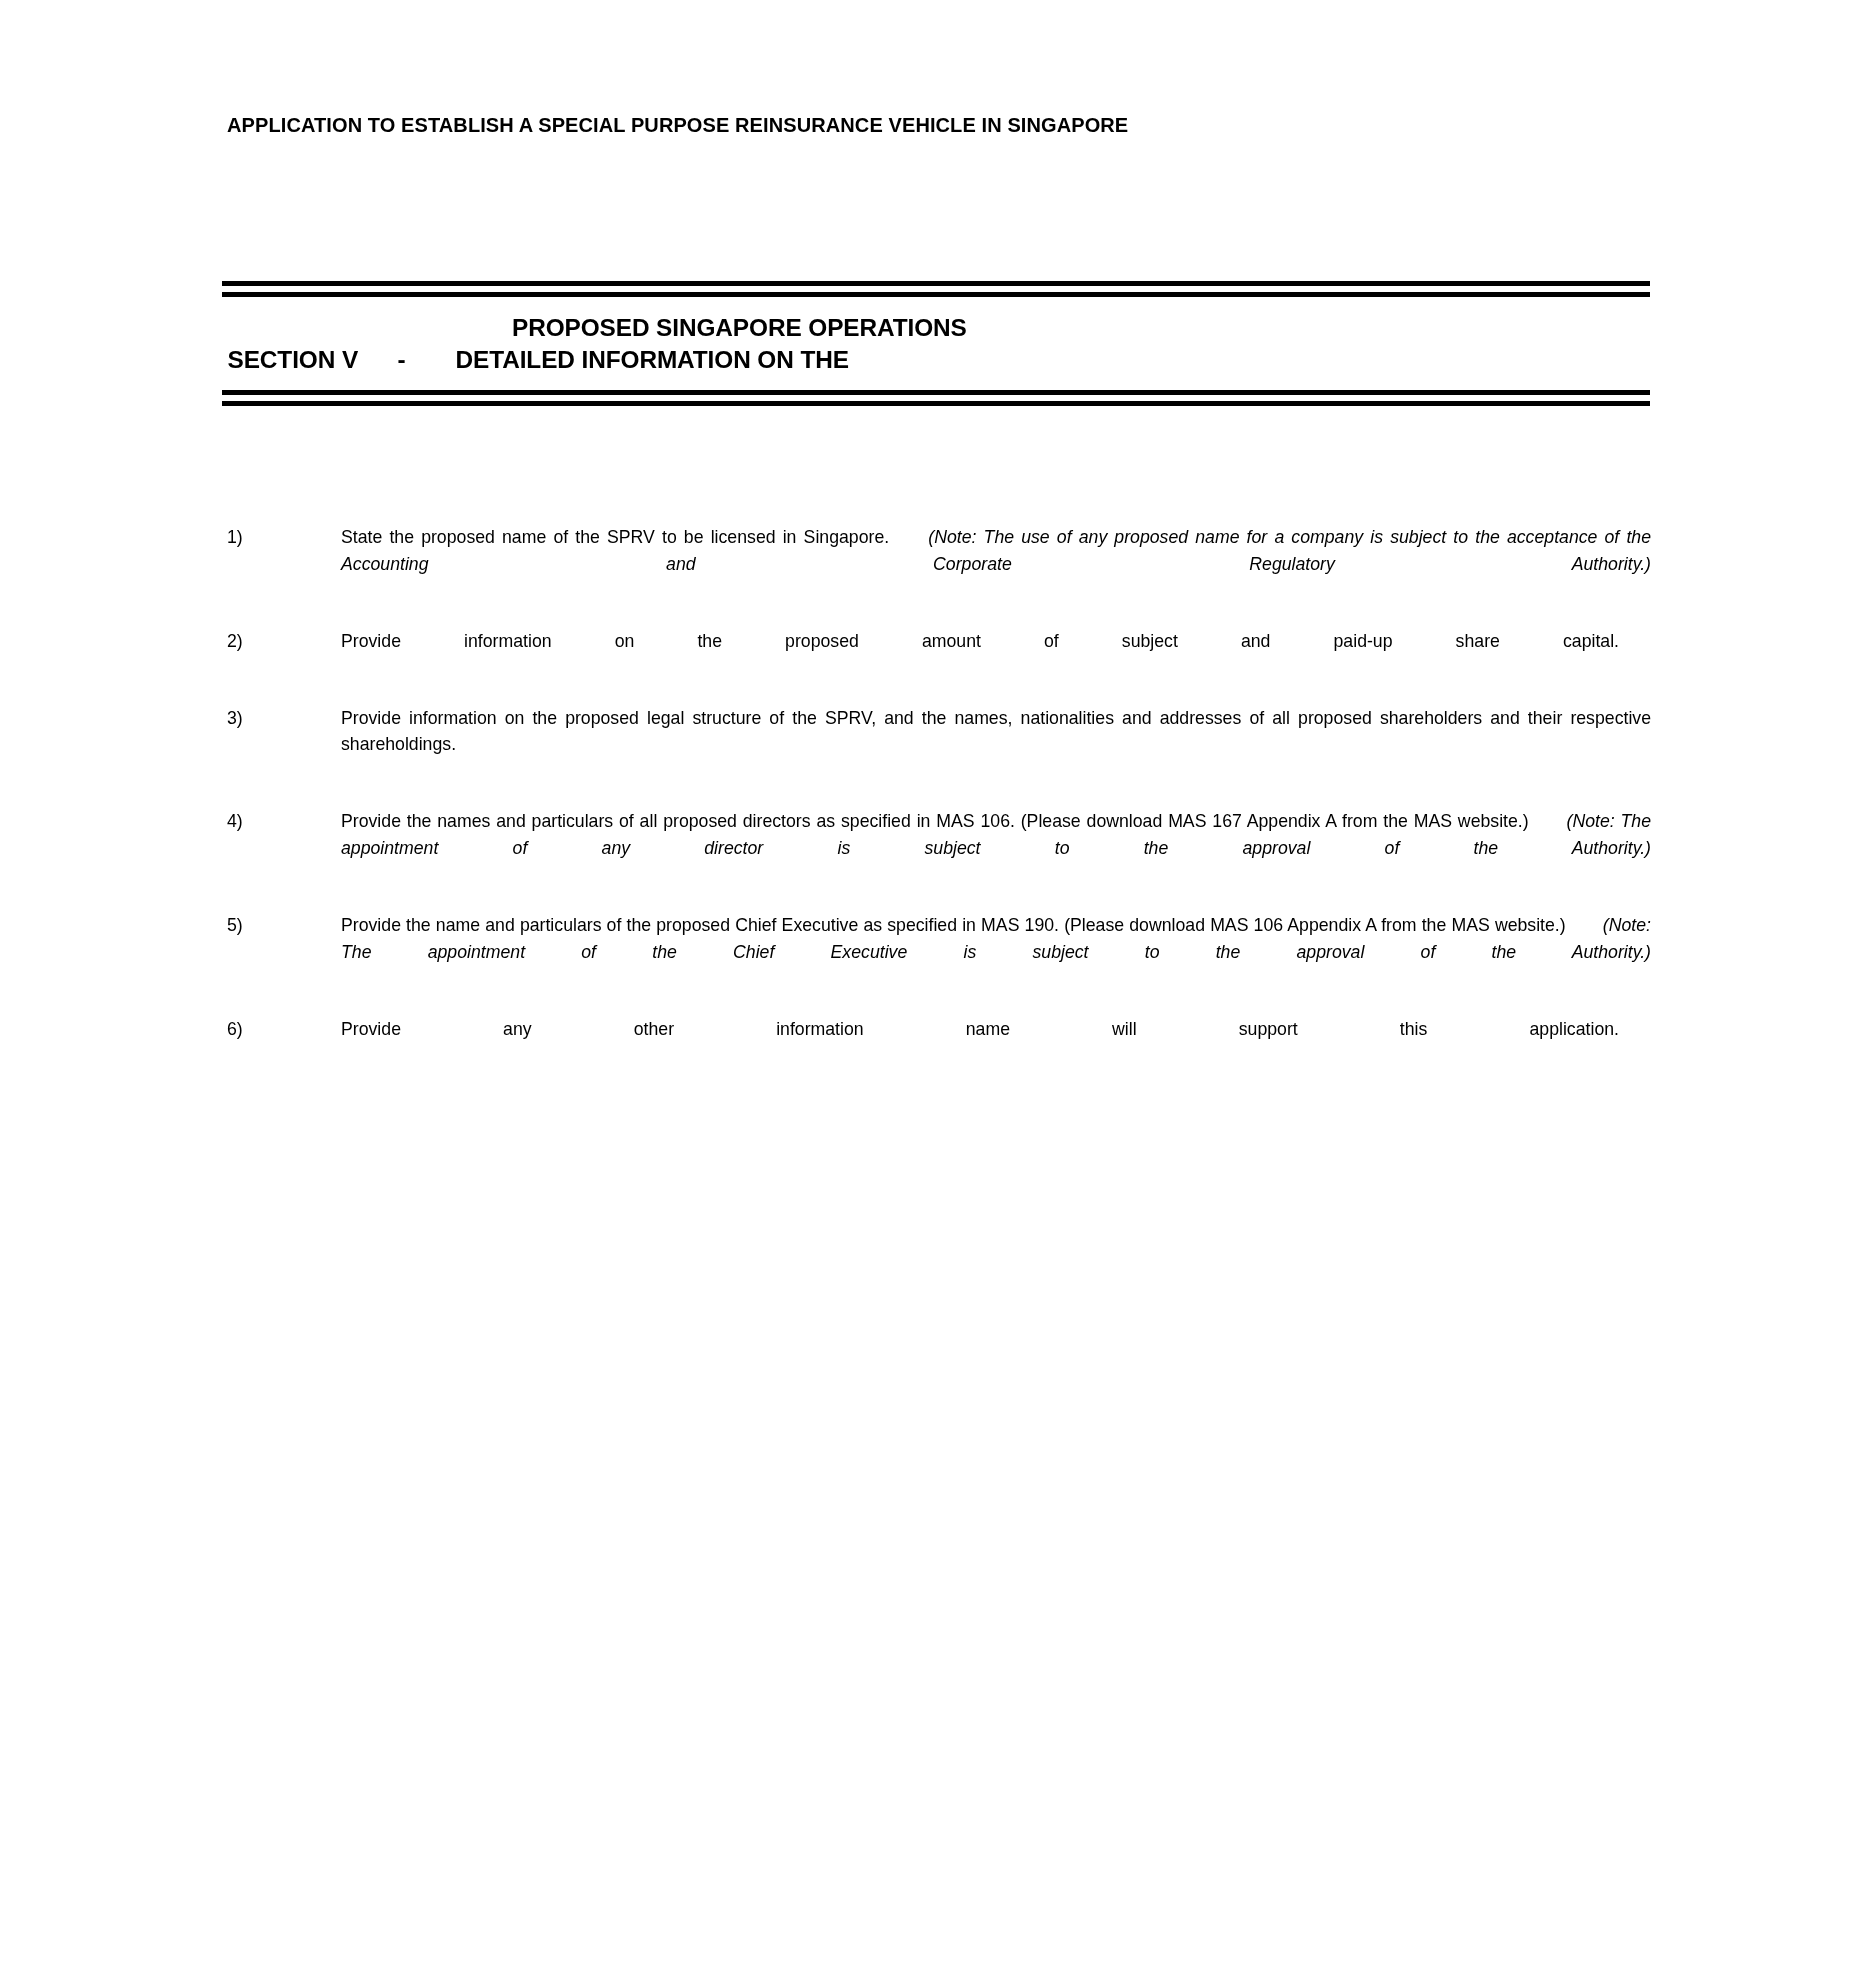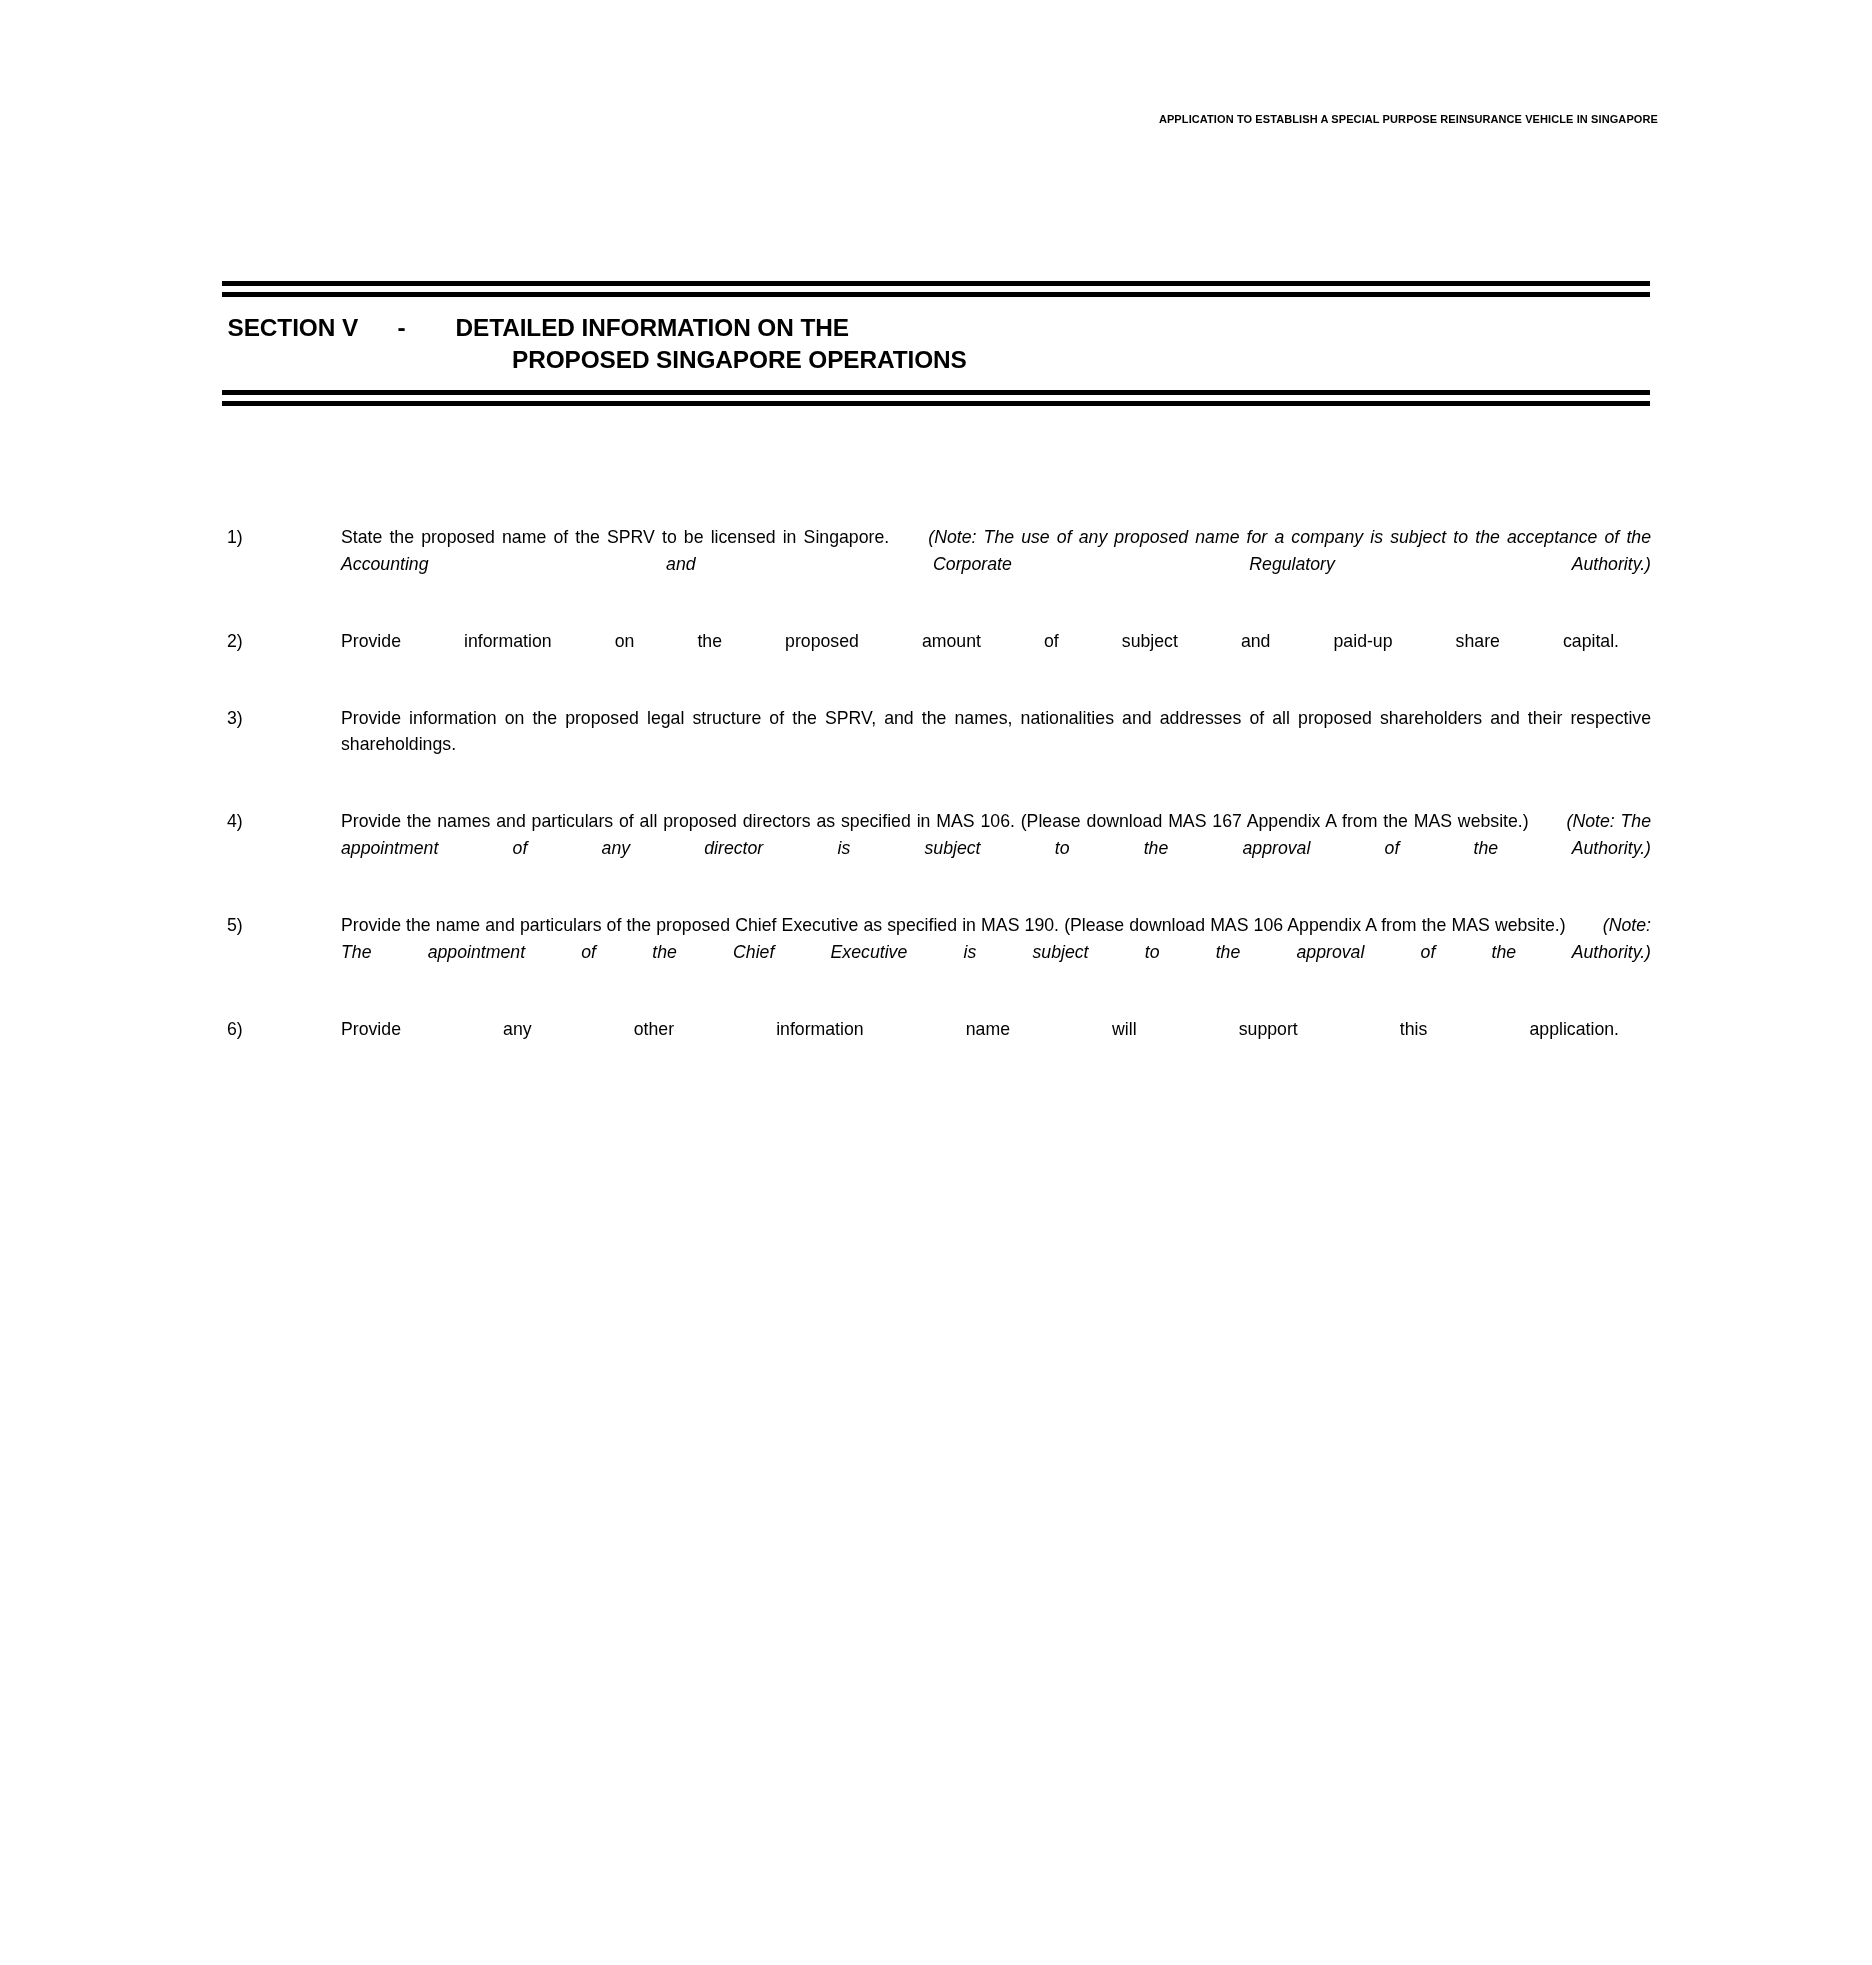--- a/index.html
+++ b/index.html
@@ -18,26 +18,25 @@
     background: #ffffff;
     overflow: hidden;
   }
 
   
   .running-header {
     position: absolute;
     left: 227px;
     top: 113px;
     width: 1431px;
-    font-size: 11px;
+    font-size: 20px;
     font-weight: bold;
     letter-spacing: 0.1px;
     line-height: 1.25;
     white-space: nowrap;
-    text-align: right;
   }
 
   
   .section-block {
     position: absolute;
     left: 222px;
     top: 281px;
     width: 1428px;
   }
   .rule-double-top {
@@ -118,25 +117,25 @@
 </head>
 <body>
 
 <div id="page">
 
   <div class="running-header">APPLICATION TO ESTABLISH A SPECIAL PURPOSE REINSURANCE VEHICLE IN SINGAPORE</div>
 
   <div class="section-block">
     <div class="rule-double-top"></div>
     <div class="section-title">
+      <div class="title-line title-line-2">
+        <span class="tl-text">PROPOSED SINGAPORE OPERATIONS</span>
+      </div>
       <div class="title-line">
         <span class="tl-label">SECTION V</span><span class="tl-dash">-</span><span class="tl-text">DETAILED INFORMATION ON THE</span>
-      </div>
-      <div class="title-line title-line-2">
-        <span class="tl-text">PROPOSED SINGAPORE OPERATIONS</span>
       </div>
     </div>
     <div class="rule-double-bottom"></div>
   </div>
 
   <div class="body-list">
 
     <div class="item">
       <div class="item-marker">1)</div>
       <div class="item-text"><span>State the proposed name of the SPRV to be licensed in Singapore. </span><i>(Note: The use of any proposed name for a company is subject to the acceptance of the Accounting and Corporate Regulatory Authority.)</i></div>

